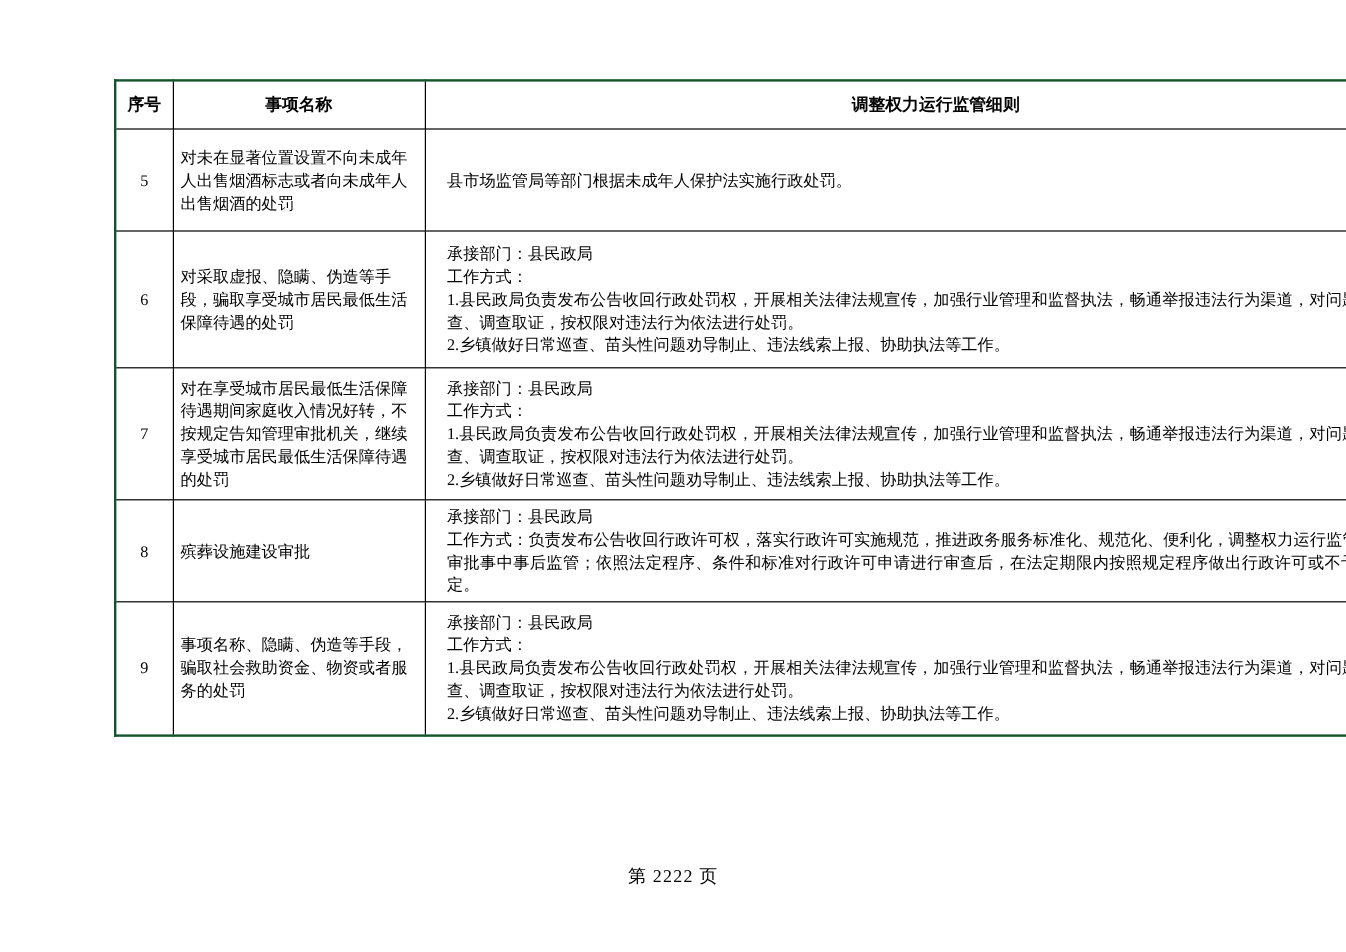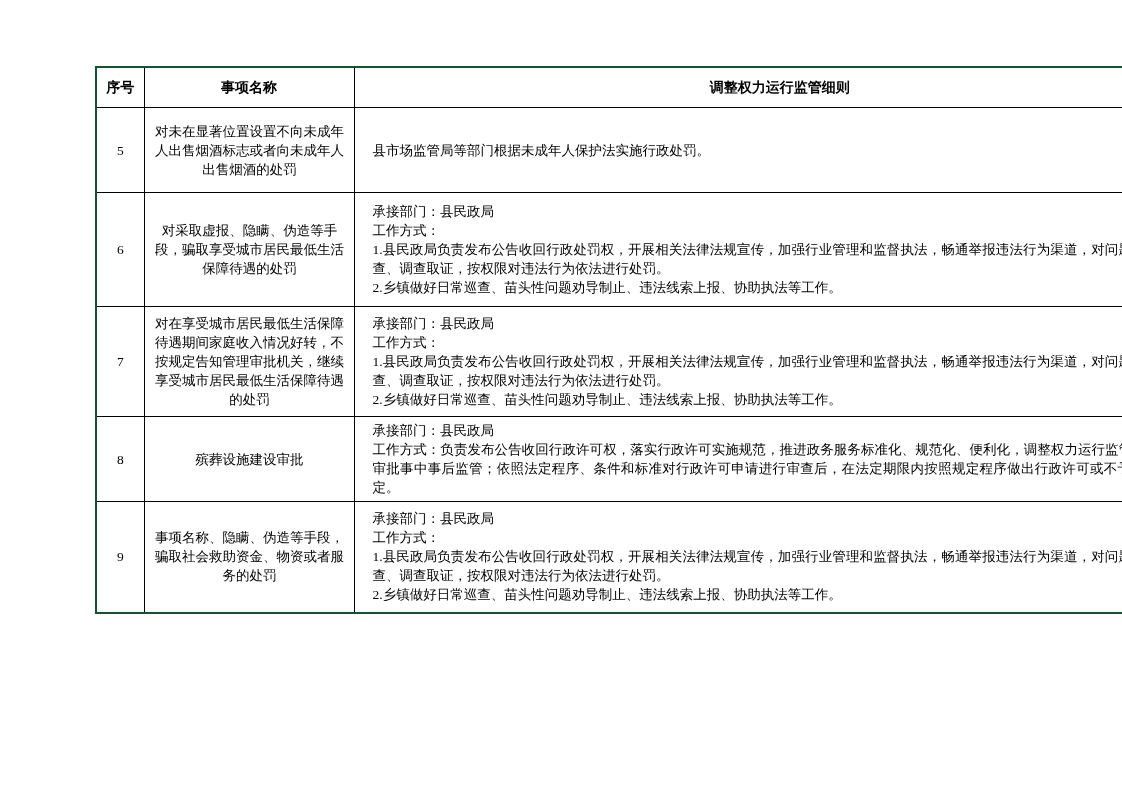--- a/index.html
+++ b/index.html
@@ -43,21 +43,21 @@
     text-align: center;
     height: 39px;
     font-size: 14px;
     padding: 0 4px;
   }
   td.cell-no {
     text-align: center;
     padding: 0;
   }
   td.cell-name {
-    text-align: center;
+    text-align: left;
     padding: 4px 5px 4px 6px;
   }
   td.cell-dept {
     text-align: justify;
     padding: 4px 5px 4px 18px;
     white-space: pre-line;
   }
   tr.row-h85  { height: 85px; }
   tr.row-h114 { height: 114px; }
   tr.row-h110 { height: 110px; }
@@ -124,14 +124,15 @@
         <td class="cell-no">9</td>
         <td class="cell-name">事项名称、隐瞒、伪造等手段，骗取社会救助资金、物资或者服务的处罚</td>
         <td class="cell-dept">承接部门：县民政局
 工作方式：
 1.县民政局负责发布公告收回行政处罚权，开展相关法律法规宣传，加强行业管理和监督执法，畅通举报违法行为渠道，对问题线索进行核查、调查取证，按权限对违法行为依法进行处罚。
 2.乡镇做好日常巡查、苗头性问题劝导制止、违法线索上报、协助执法等工作。</td>
       </tr>
     </tbody>
   </table>
 
+  <div class="page-footer">第 2222 页</div>
 
 </div>
 
 </body></html>

